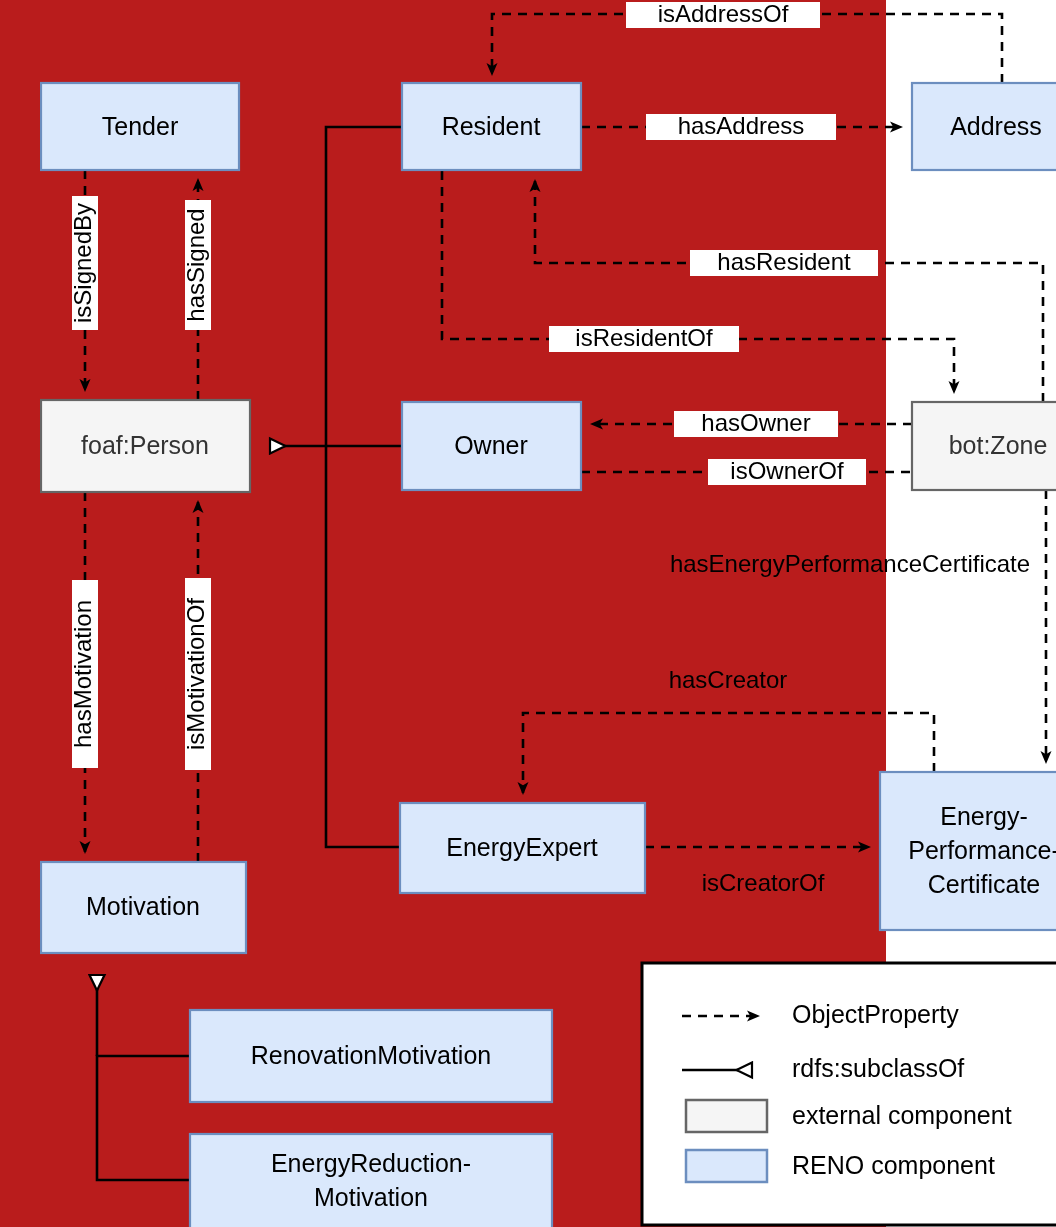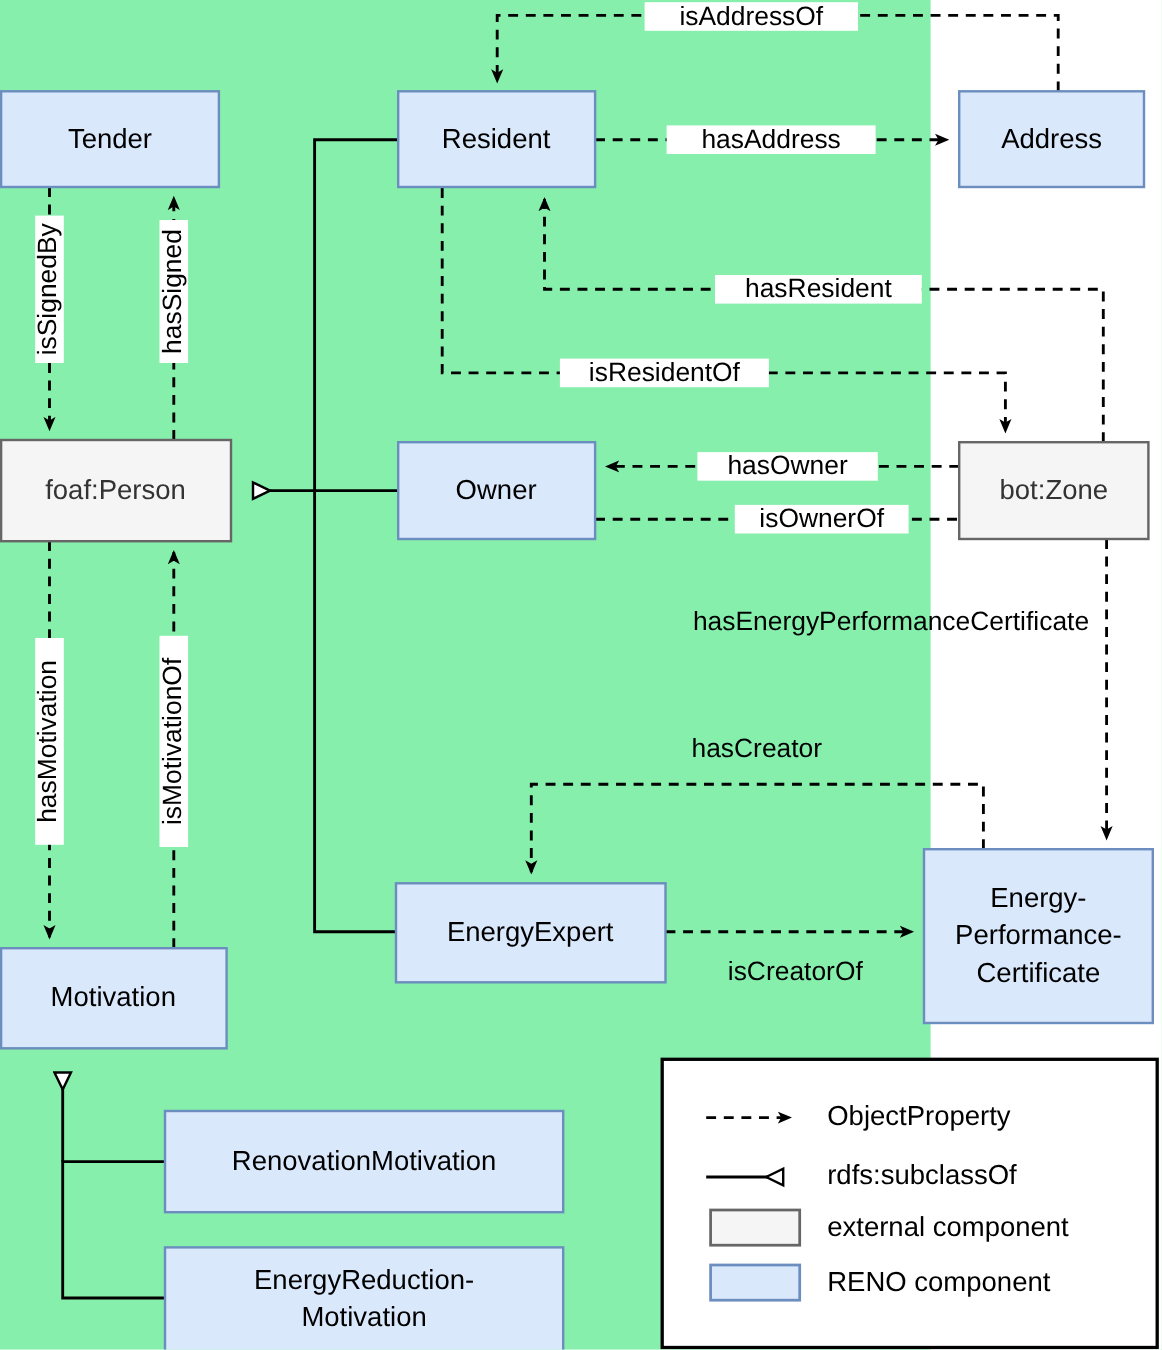--- a/index.html
+++ b/index.html
@@ -4,22 +4,23 @@
 <style>
   html, body {
     margin: 0;
     padding: 0;
     background: #ffffff;
   }
   #canvas-wrap {
     position: relative;
     width: 846px;
     height: 1227px;
-    background: #86efac;
-    font-family: "Liberation Sans", sans-serif;
+    background: #b91c1c;
+    font-family: "Liberation Sans", sans-serif;
+    padding-left: 40px;
   }
   svg#diagram {
     display: block;
     width: 1056px;
     height: 1227px;
   }
   .node-box {
     stroke-width: 2.2;
   }
   .node-reno {

